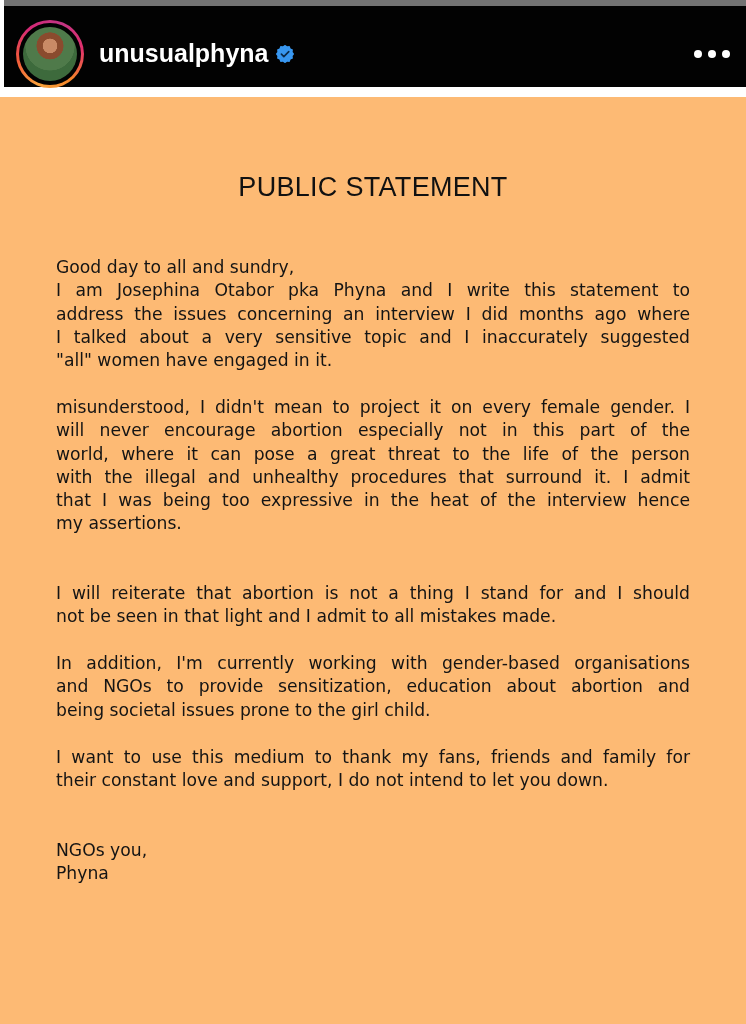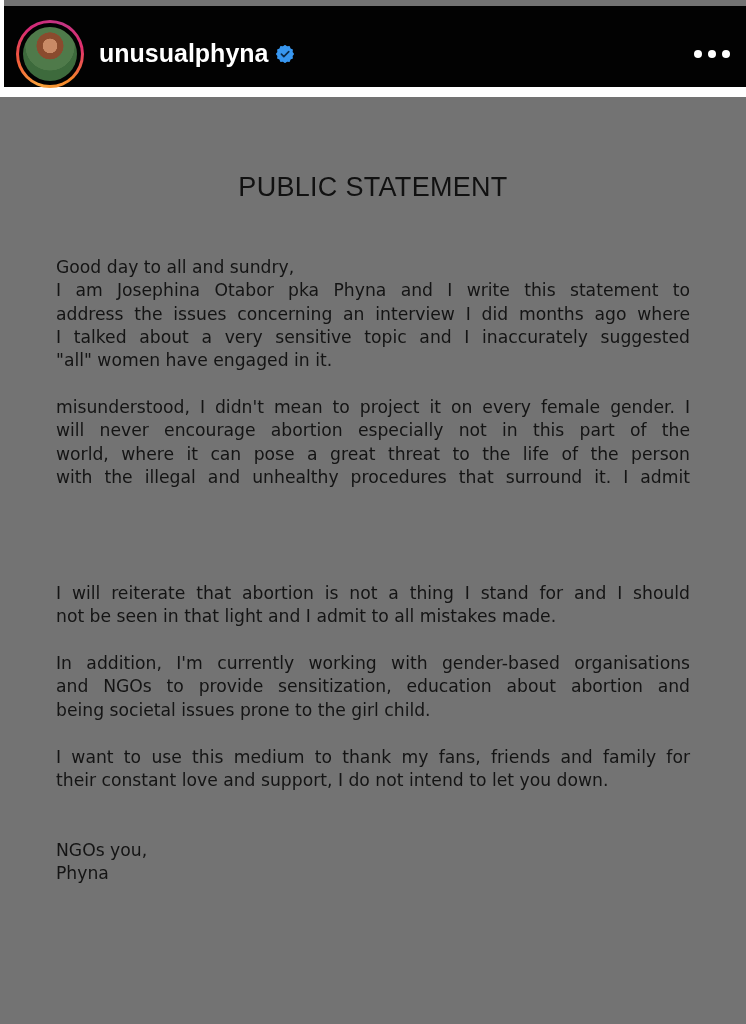--- a/index.html
+++ b/index.html
@@ -36,21 +36,21 @@
     }
     .verified {
       position: absolute; left: 272px; top: 39px; width: 18px; height: 18px;
     }
     .more {
       position: absolute; left: 690px; top: 43px; width: 36px; height: 10px;
       display: flex; justify-content: space-between; align-items: center;
     }
     .more span { width: 8px; height: 8px; border-radius: 50%; background: #fff; display: block; }
 
-    .doc { position: absolute; left: 0; top: 97px; width: 746px; height: 927px; background: #737373; }
+    .doc { position: absolute; left: 0; top: 97px; width: 746px; height: 927px; background: #fdba74; }
     .title {
       position: absolute; left: 0; top: 72px; width: 746px; text-align: center;
       font-family: "Liberation Sans", sans-serif; font-size: 27px; color: #111;
       letter-spacing: 0.3px; line-height: 36px;
     }
     .para {
       position: absolute; left: 56px; width: 634px;
       font-family: "DejaVu Sans", sans-serif; font-size: 17.2px; line-height: 23.3px;
       color: #141414; text-align: justify; margin: 0;
     }
@@ -87,20 +87,22 @@
     <span class="line">address the issues concerning an interview I did months ago where</span>
     <span class="line">I talked about a very sensitive topic and I inaccurately suggested</span>
     <span class="line end">"all" women have engaged in it.</span>
   </div>
 
   <div class="para" style="top:299px">
     <span class="line">misunderstood, I didn't mean to project it on every female gender. I</span>
     <span class="line">will never encourage abortion especially not in this part of the</span>
     <span class="line">world, where it can pose a great threat to the life of the person</span>
     <span class="line">with the illegal and unhealthy procedures that surround it. I admit</span>
+    <span class="line">that I was being too expressive in the heat of the interview hence</span>
+    <span class="line end">my assertions.</span>
   </div>
 
   <div class="para" style="top:485px">
     <span class="line">I will reiterate that abortion is not a thing I stand for and I should</span>
     <span class="line end">not be seen in that light and I admit to all mistakes made.</span>
   </div>
 
   <div class="para" style="top:555px">
     <span class="line">In addition, I'm currently working with gender-based organisations</span>
     <span class="line">and NGOs to provide sensitization, education about abortion and</span>

